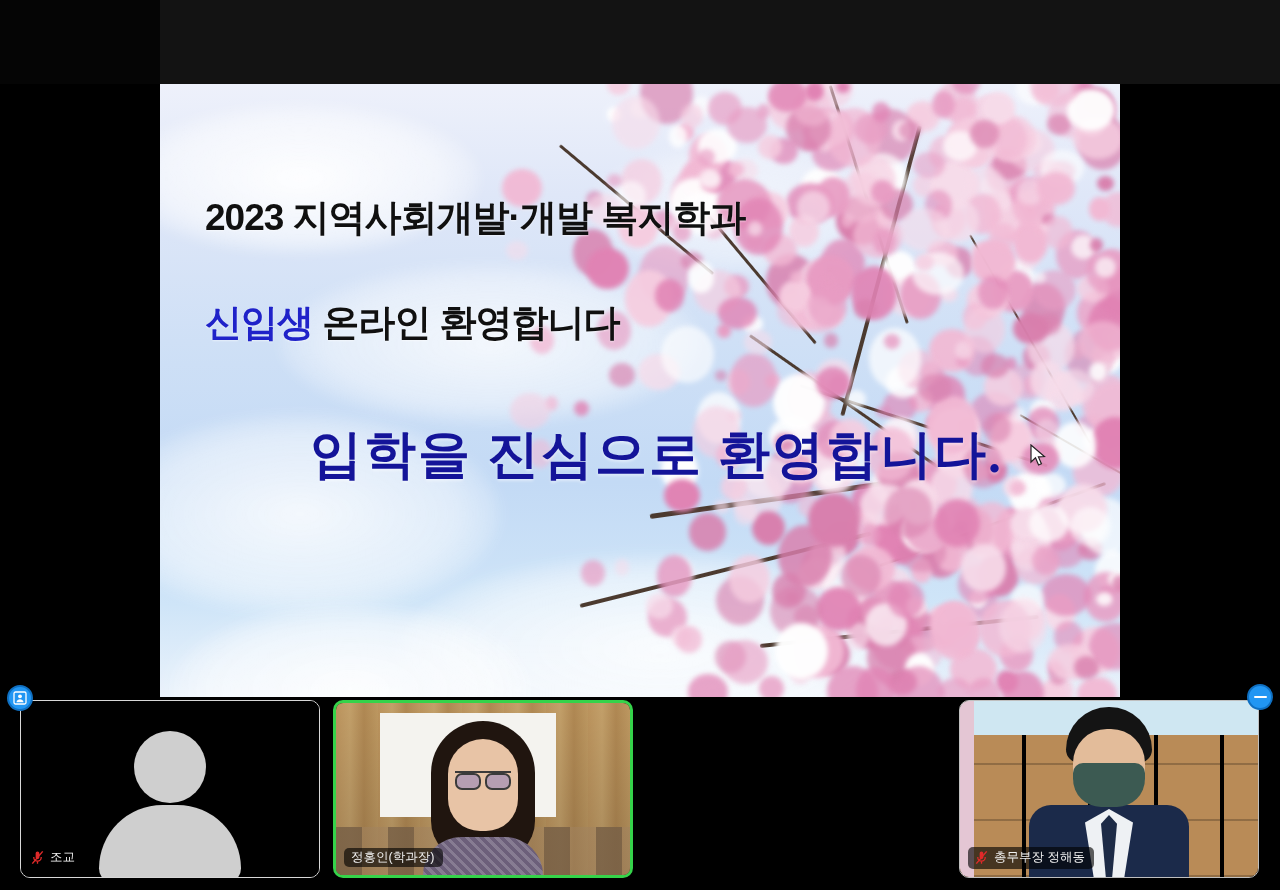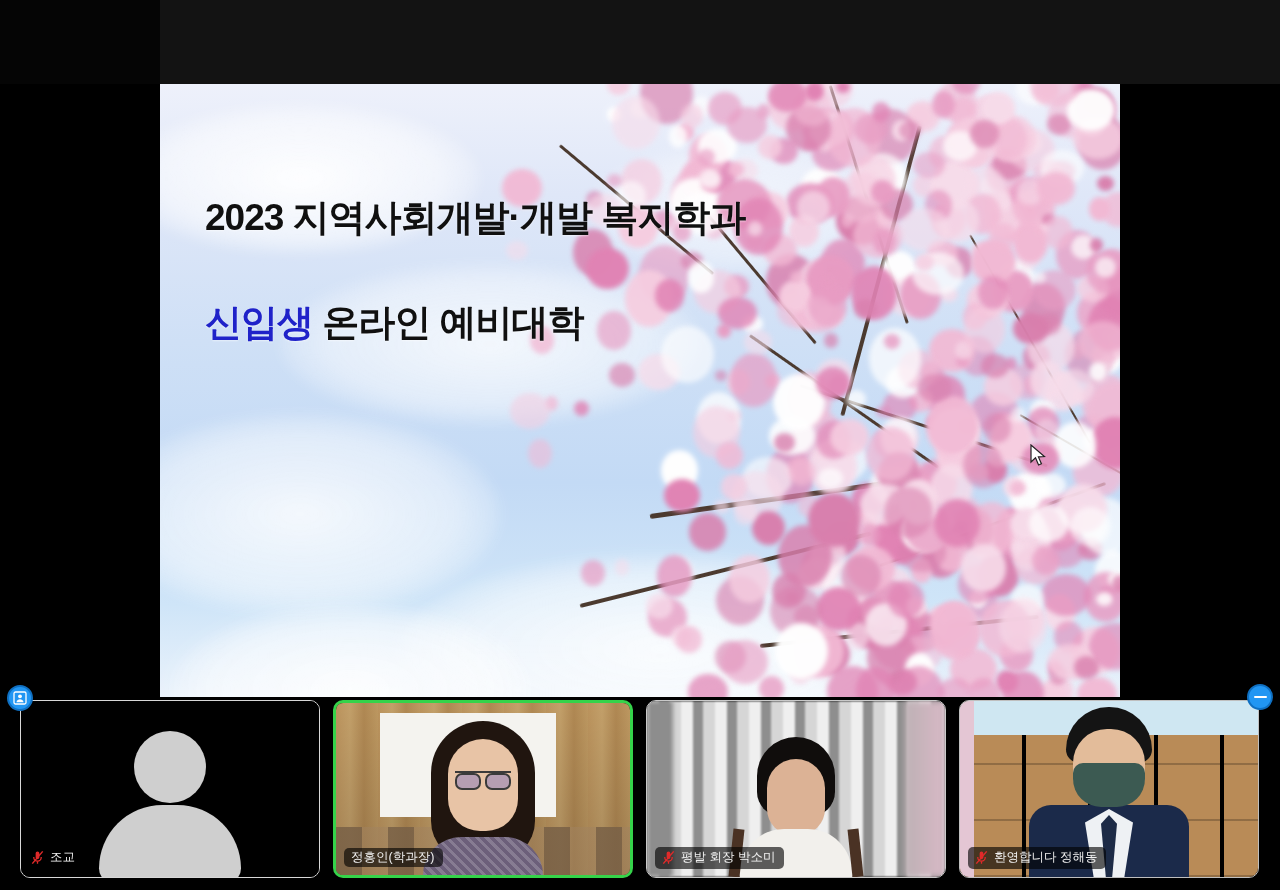--- a/index.html
+++ b/index.html
@@ -682,23 +682,24 @@
         <div class="petal" style="left: 384.225px; top: 403.492px; width: 48.6247px; height: 50.2192px; background: rgb(217, 127, 173); opacity: 0.58;"></div>
         <div class="petal" style="left: 371.619px; top: 17.9595px; width: 18.8099px; height: 20.14px; background: rgb(225, 131, 180); opacity: 0.75;"></div>
         <div class="petal" style="left: 118.445px; top: 120.662px; width: 39.3201px; height: 42.9636px; background: rgb(246, 205, 224); opacity: 0.99;"></div>
         <div class="petal" style="left: 510.542px; top: 322.944px; width: 15.6188px; height: 14.8174px; background: rgb(255, 255, 255); opacity: 0.57;"></div>
         <div class="petal" style="left: 573.872px; top: 571.54px; width: 25.542px; height: 23.795px; background: rgb(217, 127, 173); opacity: 0.8;"></div>
         <div class="petal" style="left: 489.089px; top: 139.176px; width: 28.2399px; height: 26.8417px; background: rgb(242, 185, 212); opacity: 0.73;"></div>
       </div>
 
     <div class="slide-title">
       <span>2023 지역사회개발·개발 복지학과</span><br>
-      <span class="hl">신입생</span><span> 온라인 예비대학</span>
+      <span class="hl">신입생</span><span> 온라인 환영합니다</span>
     </div>
 
+    <div class="slide-welcome">입학을 진심으로 환영합니다.</div>
   </div>
 
   <div class="cursor">
     <svg width="18" height="24" viewBox="0 0 18 24">
       <path d="M1,1 L1,18 L5.5,13.8 L8.6,21 L11.4,19.8 L8.4,12.9 L14.4,12.6 Z" fill="#ffffff" stroke="#222222" stroke-width="1.2"></path>
     </svg>
   </div>
 
   <div class="filmstrip">
 
@@ -726,62 +727,41 @@
         <svg class="mic-muted" viewBox="0 0 14 16">
           <path d="M7 1.6c-1.1 0-2 .9-2 2v4.2c0 1.1.9 2 2 2s2-.9 2-2V3.6c0-1.1-.9-2-2-2z" fill="#e02a2a"></path>
           <path d="M3 7.4v.6c0 2.2 1.8 4 4 4s4-1.8 4-4v-.6" stroke="#e02a2a" stroke-width="1.4" fill="none"></path>
           <path d="M7 12v2.6" stroke="#e02a2a" stroke-width="1.4"></path>
           <path d="M1.4 14.6L12.6 1.4" stroke="#e02a2a" stroke-width="1.6"></path>
         </svg>
         <span>조교</span>
       </div>
     </div>
 
-    <div class="tile t3">
-      <div class="tile-media">
-        <div class="blinds"></div>
-        <div class="blinds-edge-l"></div>
-        <div class="blinds-edge-r"></div>
-        <div class="person3-hair"></div>
-        <div class="person3-face"></div>
-        <div class="person3-top"></div>
-        <div class="strap-l"></div>
-        <div class="strap-r"></div>
-      </div>
-      <div class="name-badge">
-        <svg class="mic-muted" viewBox="0 0 14 16">
-          <path d="M7 1.6c-1.1 0-2 .9-2 2v4.2c0 1.1.9 2 2 2s2-.9 2-2V3.6c0-1.1-.9-2-2-2z" fill="#e02a2a"></path>
-          <path d="M3 7.4v.6c0 2.2 1.8 4 4 4s4-1.8 4-4v-.6" stroke="#e02a2a" stroke-width="1.4" fill="none"></path>
-          <path d="M7 12v2.6" stroke="#e02a2a" stroke-width="1.4"></path>
-          <path d="M1.4 14.6L12.6 1.4" stroke="#e02a2a" stroke-width="1.6"></path>
-        </svg>
-        <span>평발 회장 박소미</span>
-      </div>
-    </div>
 
     <div class="tile t4">
       <div class="tile-media">
         <div class="lockers"></div>
         <div class="locker-sky"></div>
         <div class="locker-pink-l"></div>
         <div class="suit"></div>
         <div class="shirt"></div>
         <div class="tie"></div>
         <div class="person4-hair"></div>
         <div class="person4-face"></div>
         <div class="mask"></div>
       </div>
       <div class="name-badge">
         <svg class="mic-muted" viewBox="0 0 14 16">
           <path d="M7 1.6c-1.1 0-2 .9-2 2v4.2c0 1.1.9 2 2 2s2-.9 2-2V3.6c0-1.1-.9-2-2-2z" fill="#e02a2a"></path>
           <path d="M3 7.4v.6c0 2.2 1.8 4 4 4s4-1.8 4-4v-.6" stroke="#e02a2a" stroke-width="1.4" fill="none"></path>
           <path d="M7 12v2.6" stroke="#e02a2a" stroke-width="1.4"></path>
           <path d="M1.4 14.6L12.6 1.4" stroke="#e02a2a" stroke-width="1.6"></path>
         </svg>
-        <span>환영합니다 정해동</span>
+        <span>총무부장 정해동</span>
       </div>
     </div>
   </div>
 
   <div class="round-btn view-btn">
     <svg width="14" height="14" viewBox="0 0 14 14">
       <rect x="1" y="1" width="12" height="12" rx="1.5" fill="none" stroke="#ffffff" stroke-width="1.3"></rect>
       <circle cx="7" cy="5.3" r="1.9" fill="#ffffff"></circle>
       <path d="M3.4 11.2c.5-2 2-2.9 3.6-2.9s3.1.9 3.6 2.9z" fill="#ffffff"></path>
     </svg>

